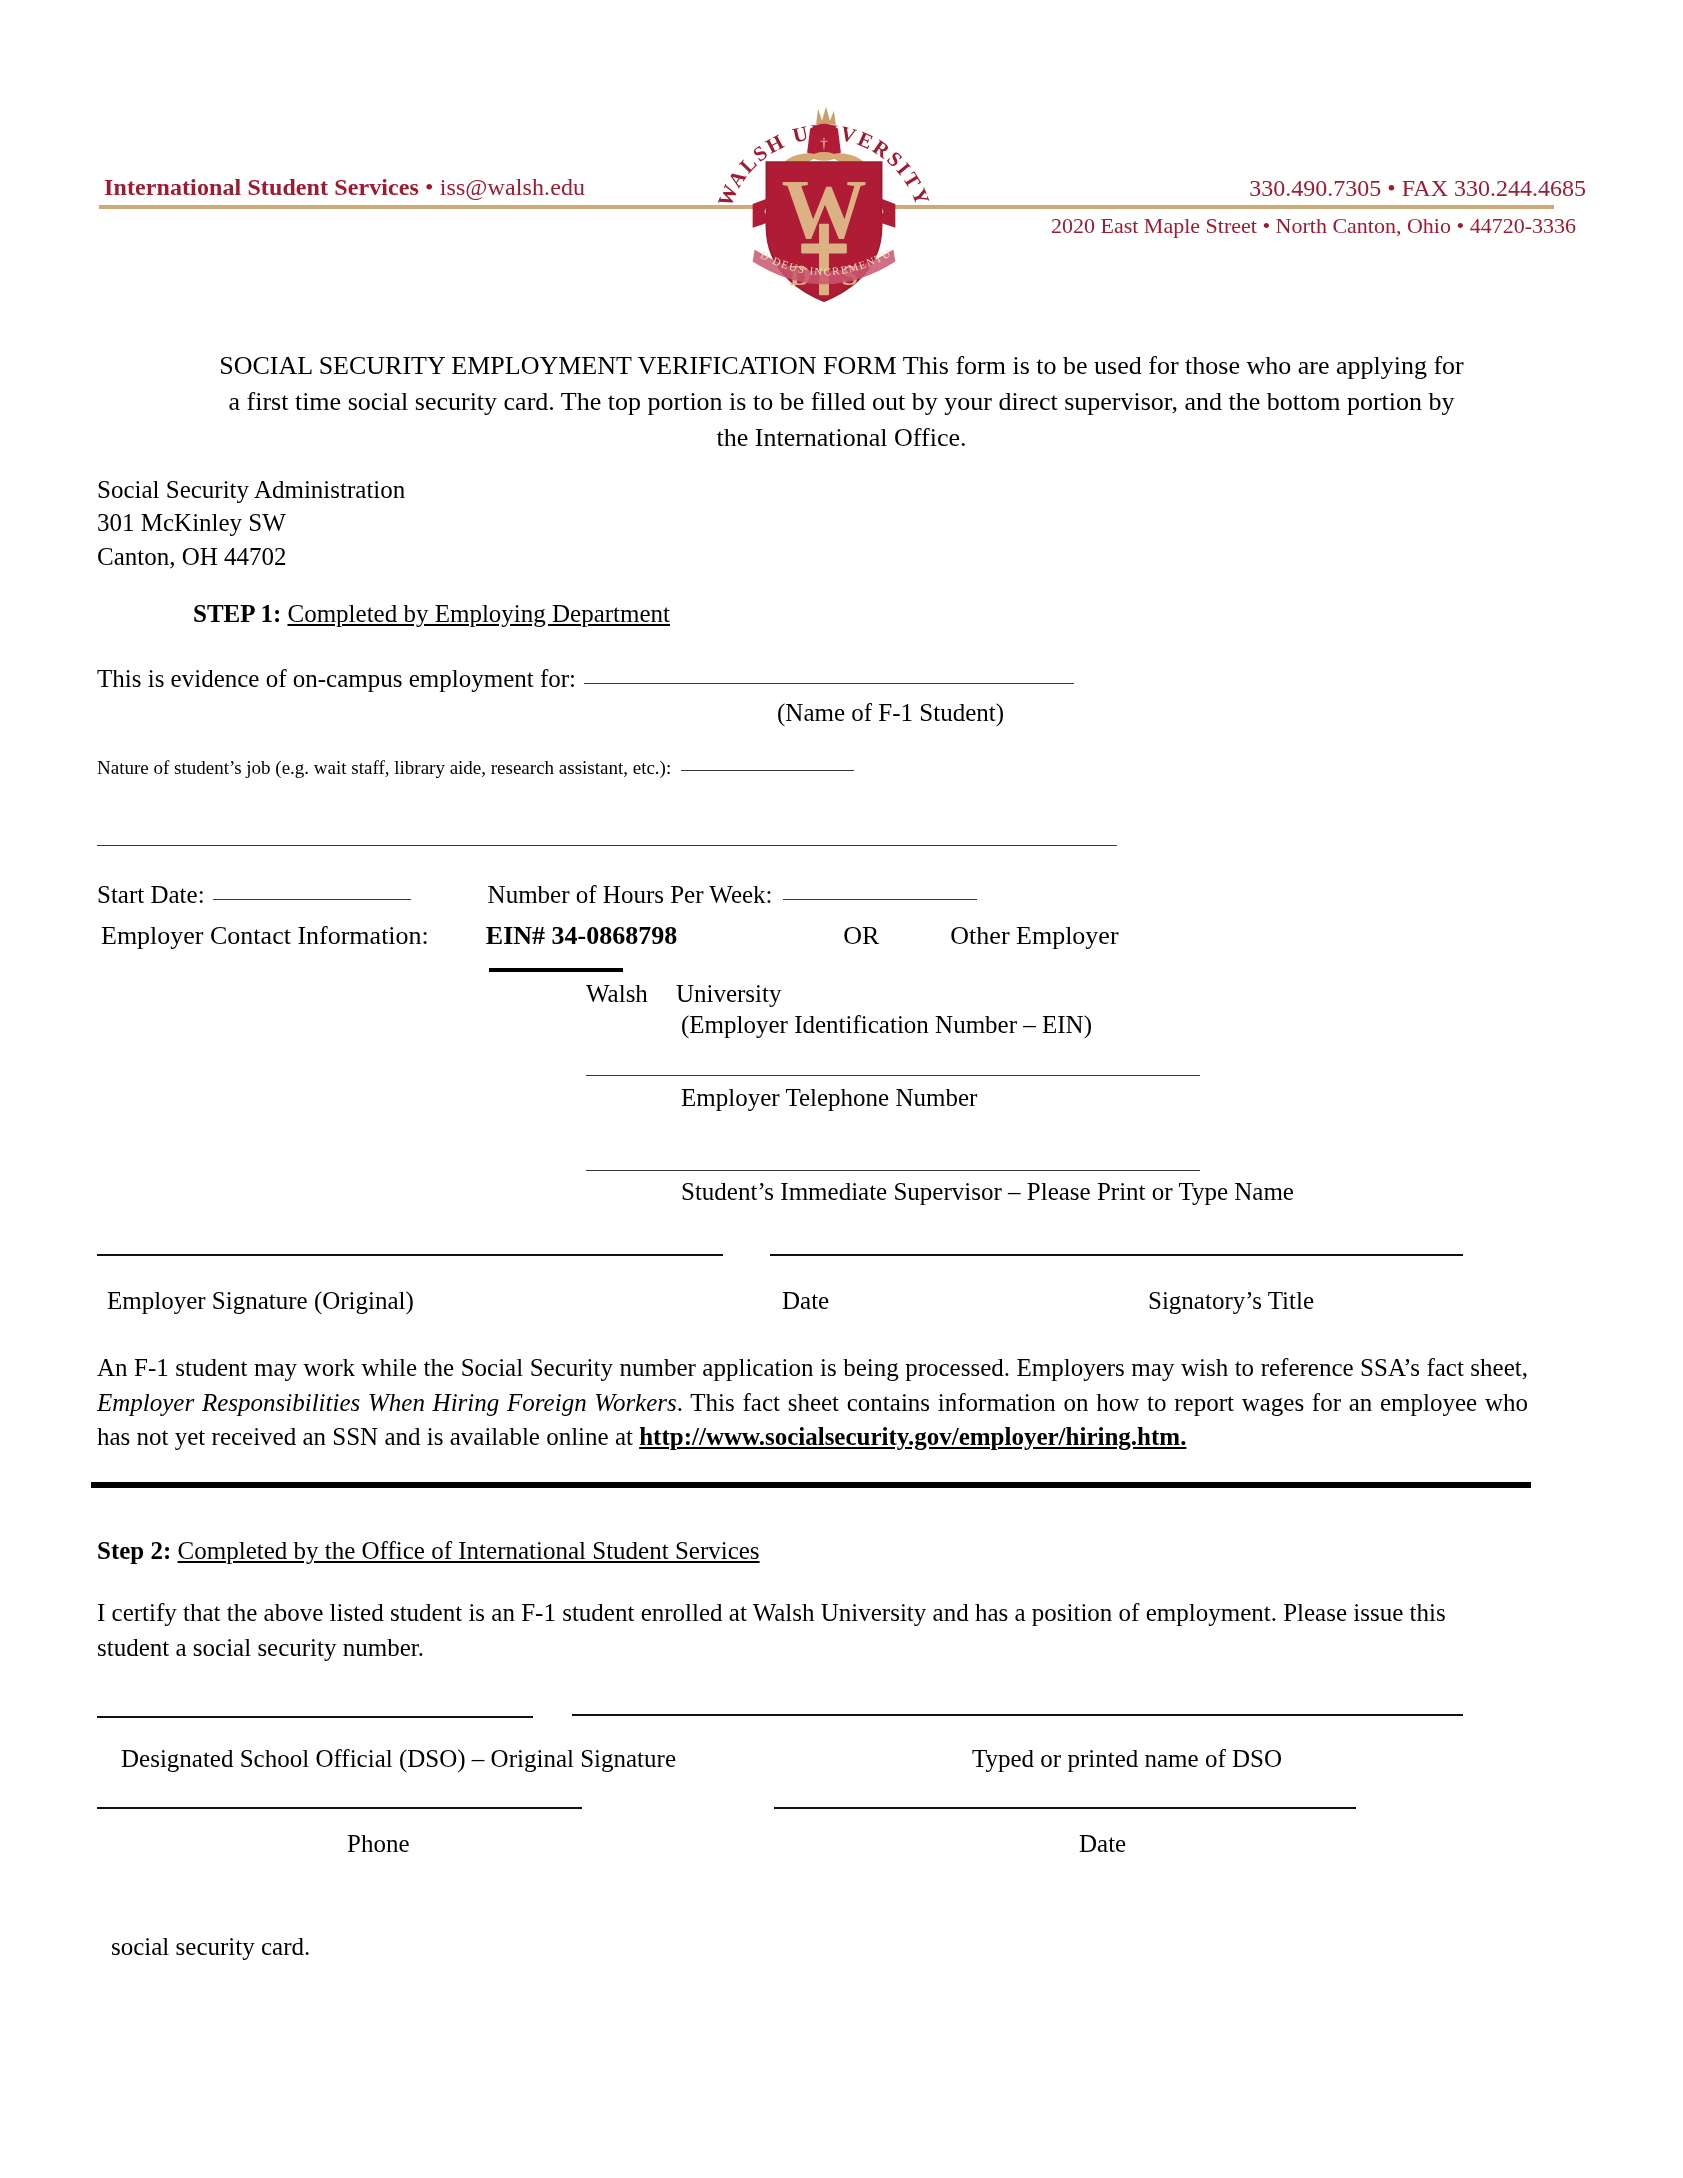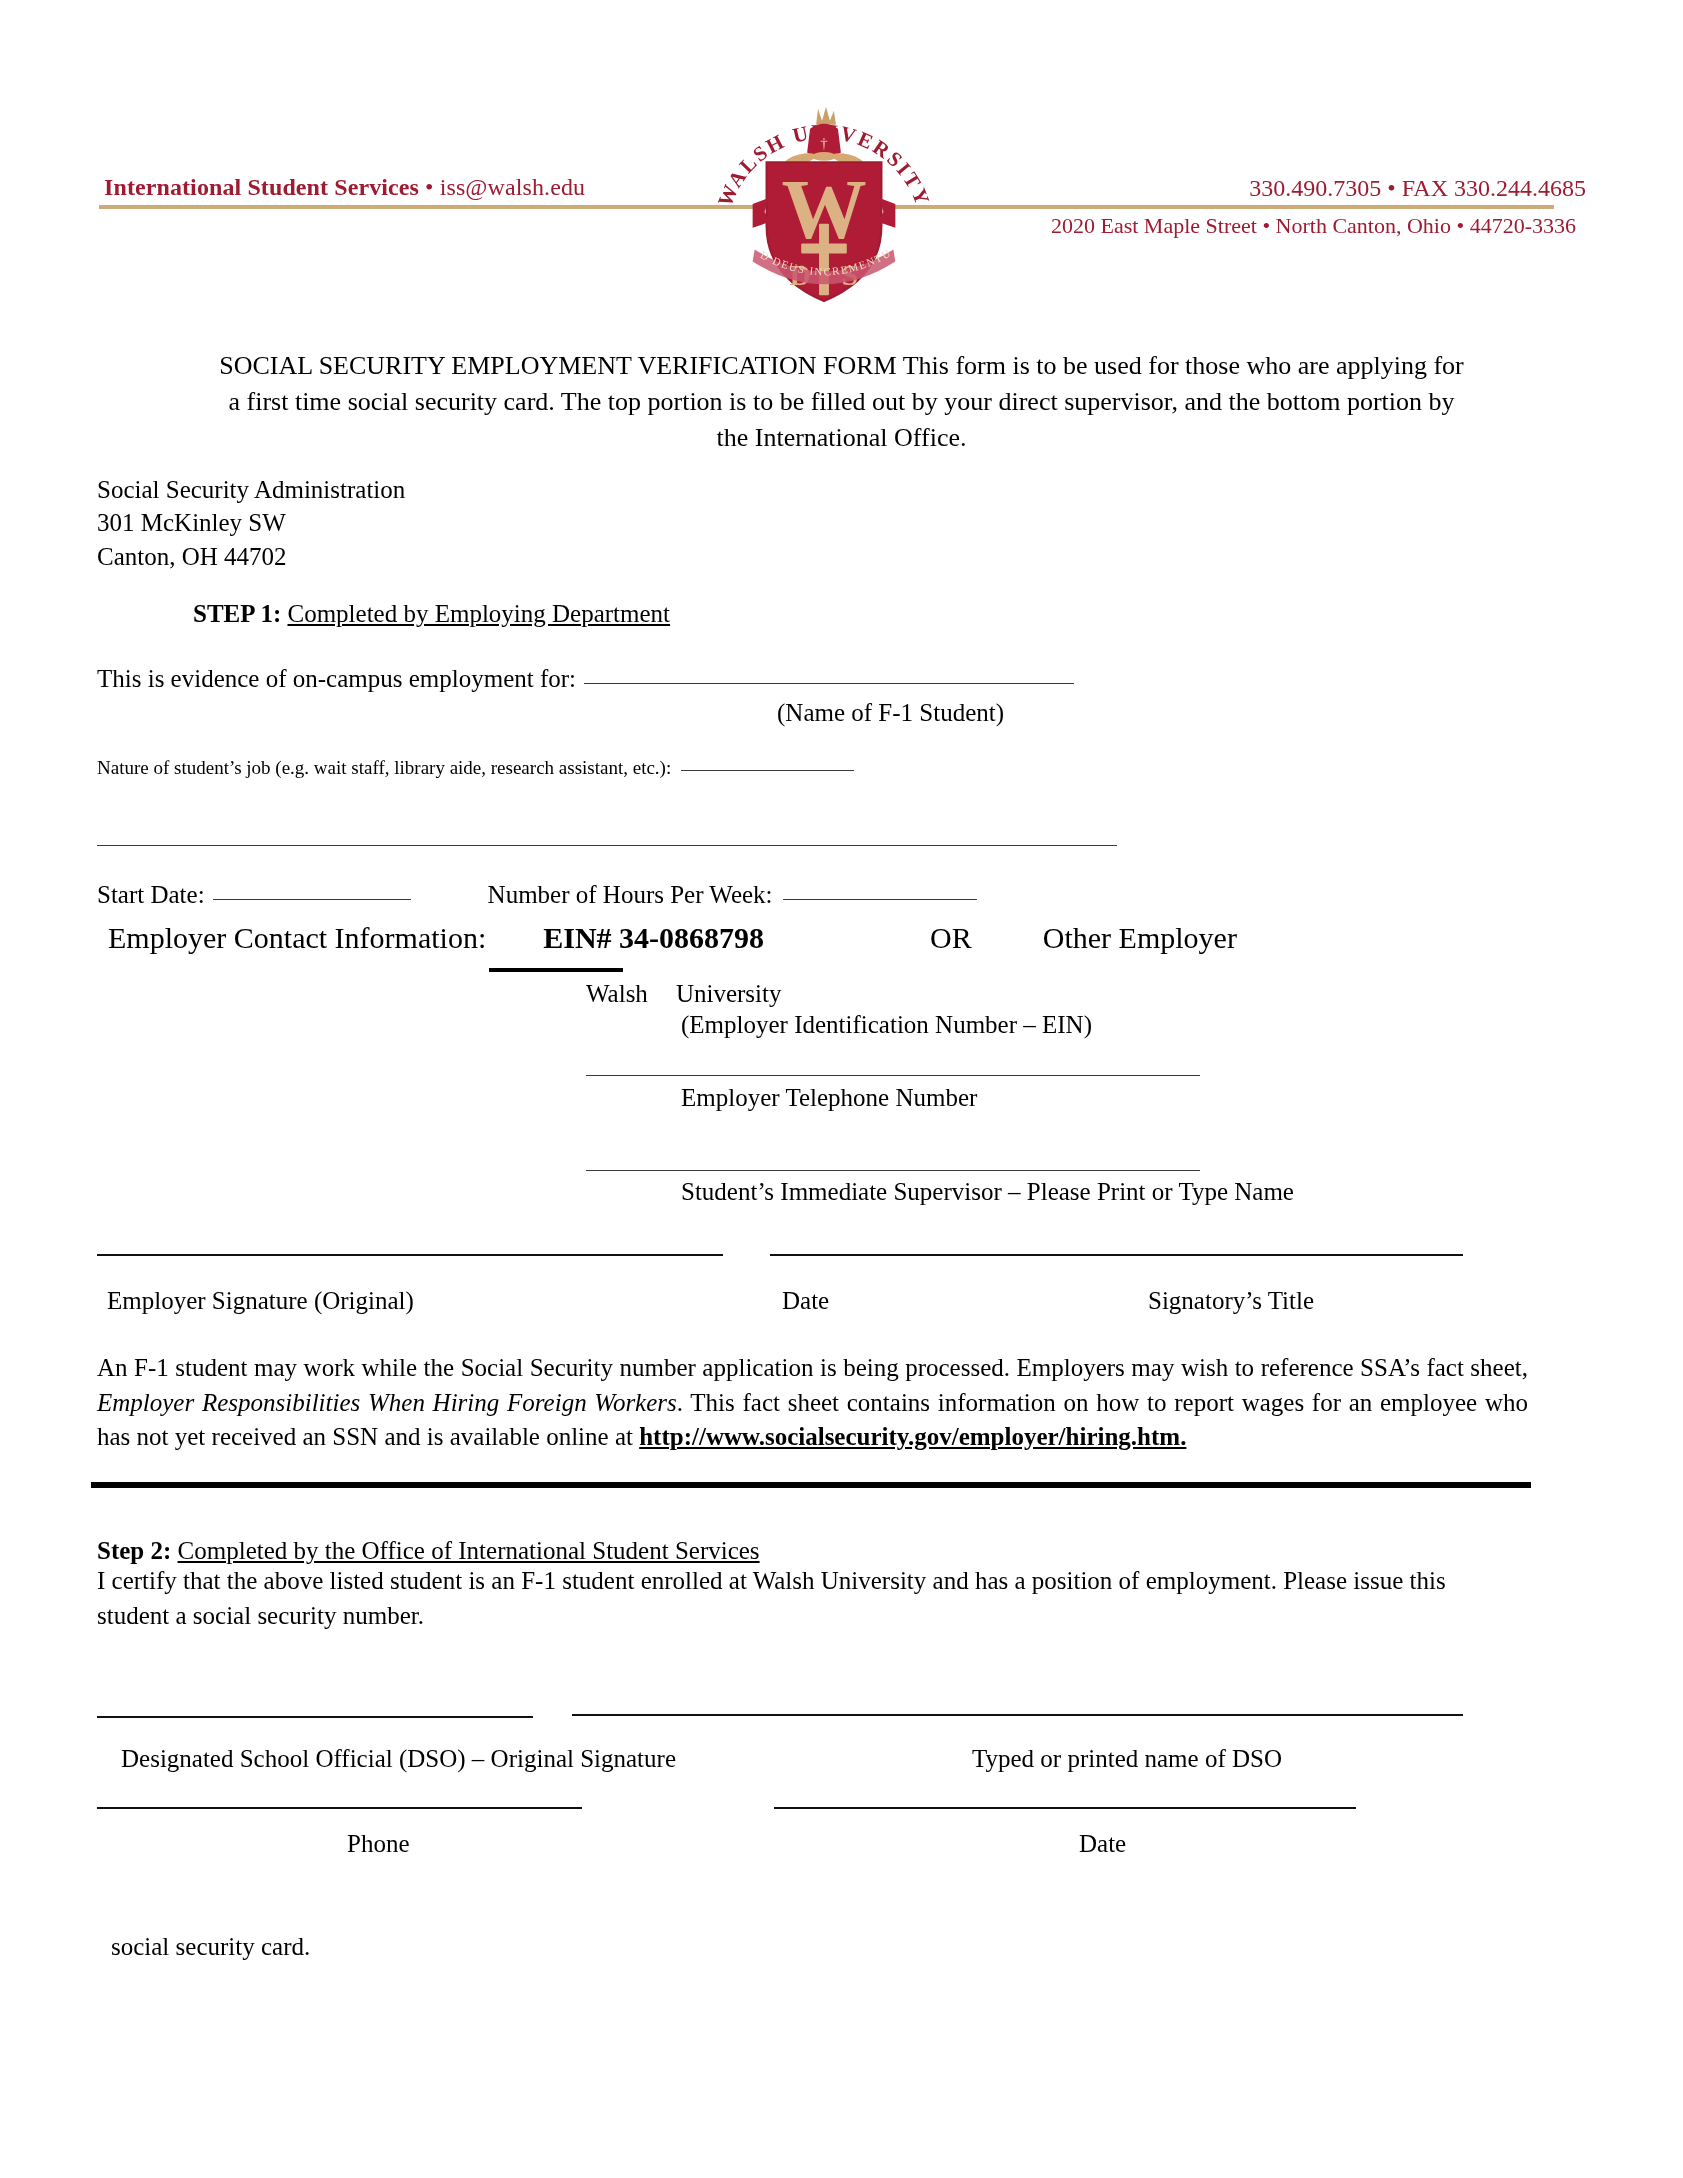--- a/index.html
+++ b/index.html
@@ -170,23 +170,23 @@
   .row-start .rule-b {
     display: inline-block;
     width: 194px;
     border-bottom: 1.6px solid #3a3a3a;
     vertical-align: 3px;
     margin-left: 10px;
   }
 
   .row-employer {
     position: absolute;
-    left: 108px;
+    left: 101px;
     top: 921px;
-    font-size: 30px;
+    font-size: 26px;
     white-space: nowrap;
   }
   .row-employer .ein {
     font-weight: bold;
     margin-left: 57px;
   }
   .row-employer .sp-or { display: inline-block; width: 166px; }
   .row-employer .sp-oth { display: inline-block; width: 71px; }
 
   .ein-underline {
@@ -312,21 +312,21 @@
     top: 1537px;
     font-size: 25px;
     white-space: nowrap;
   }
   .step2-head .lbl { font-weight: bold; }
   .step2-head .u { text-decoration: underline; }
 
   .para-certify {
     position: absolute;
     left: 97px;
-    top: 1564px;
+    top: 1596px;
     width: 1411px;
     font-size: 25px;
     line-height: 1.38;
   }
 
   .line-dso-sig {
     position: absolute;
     left: 97px;
     top: 1716px;
     width: 436px;

